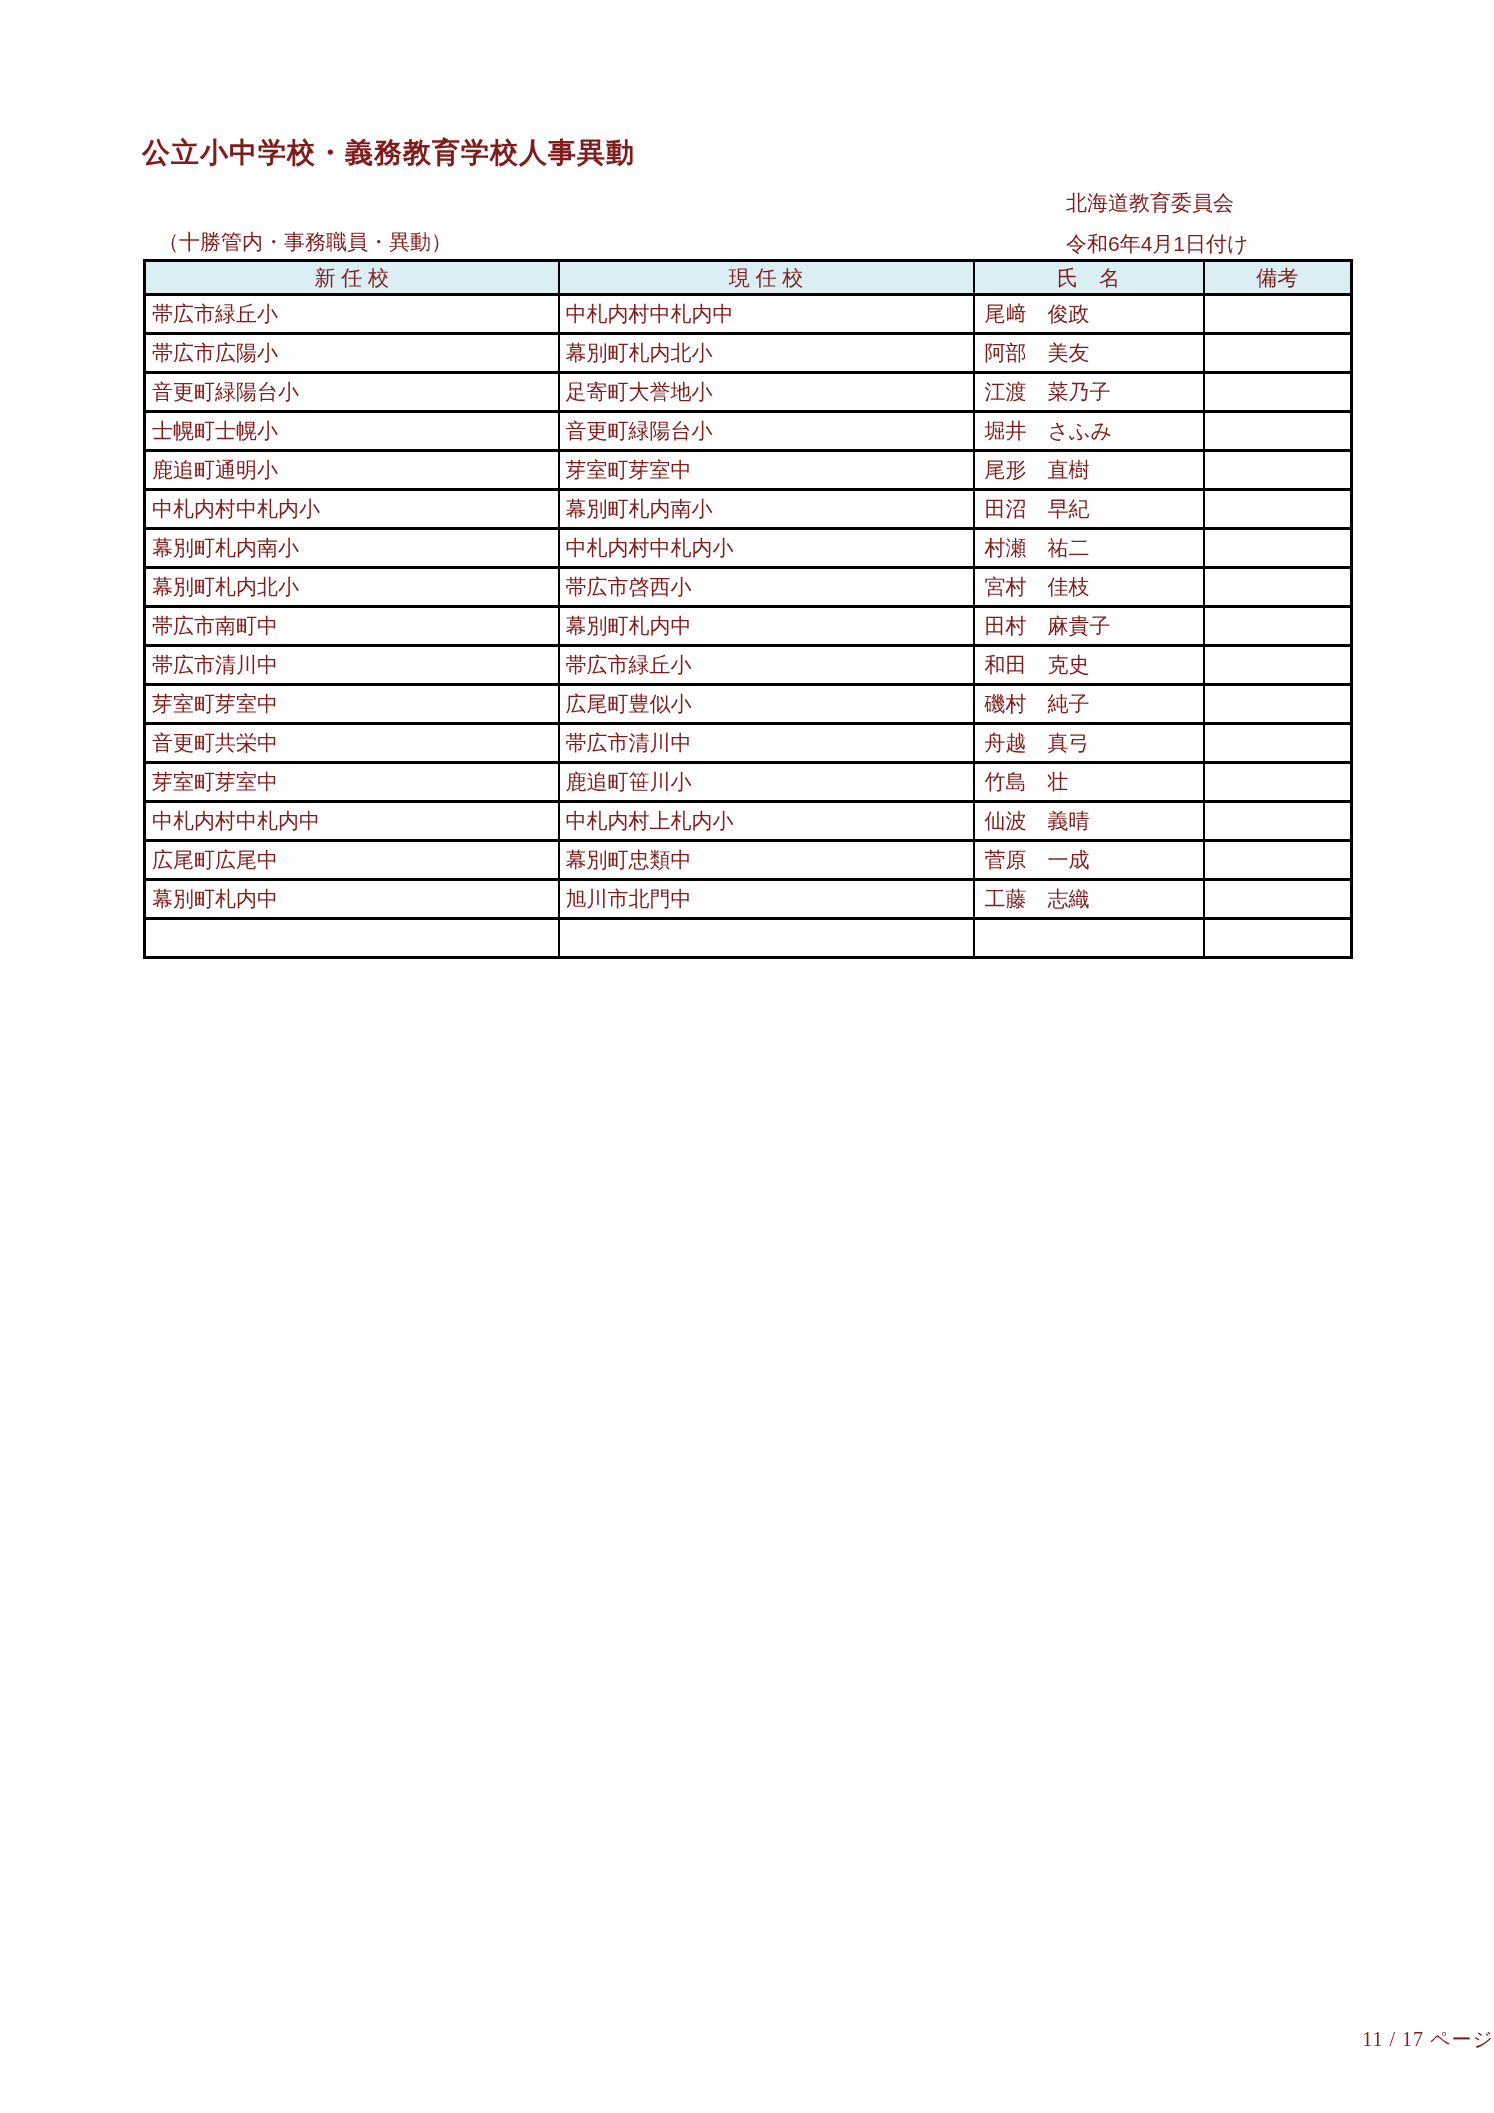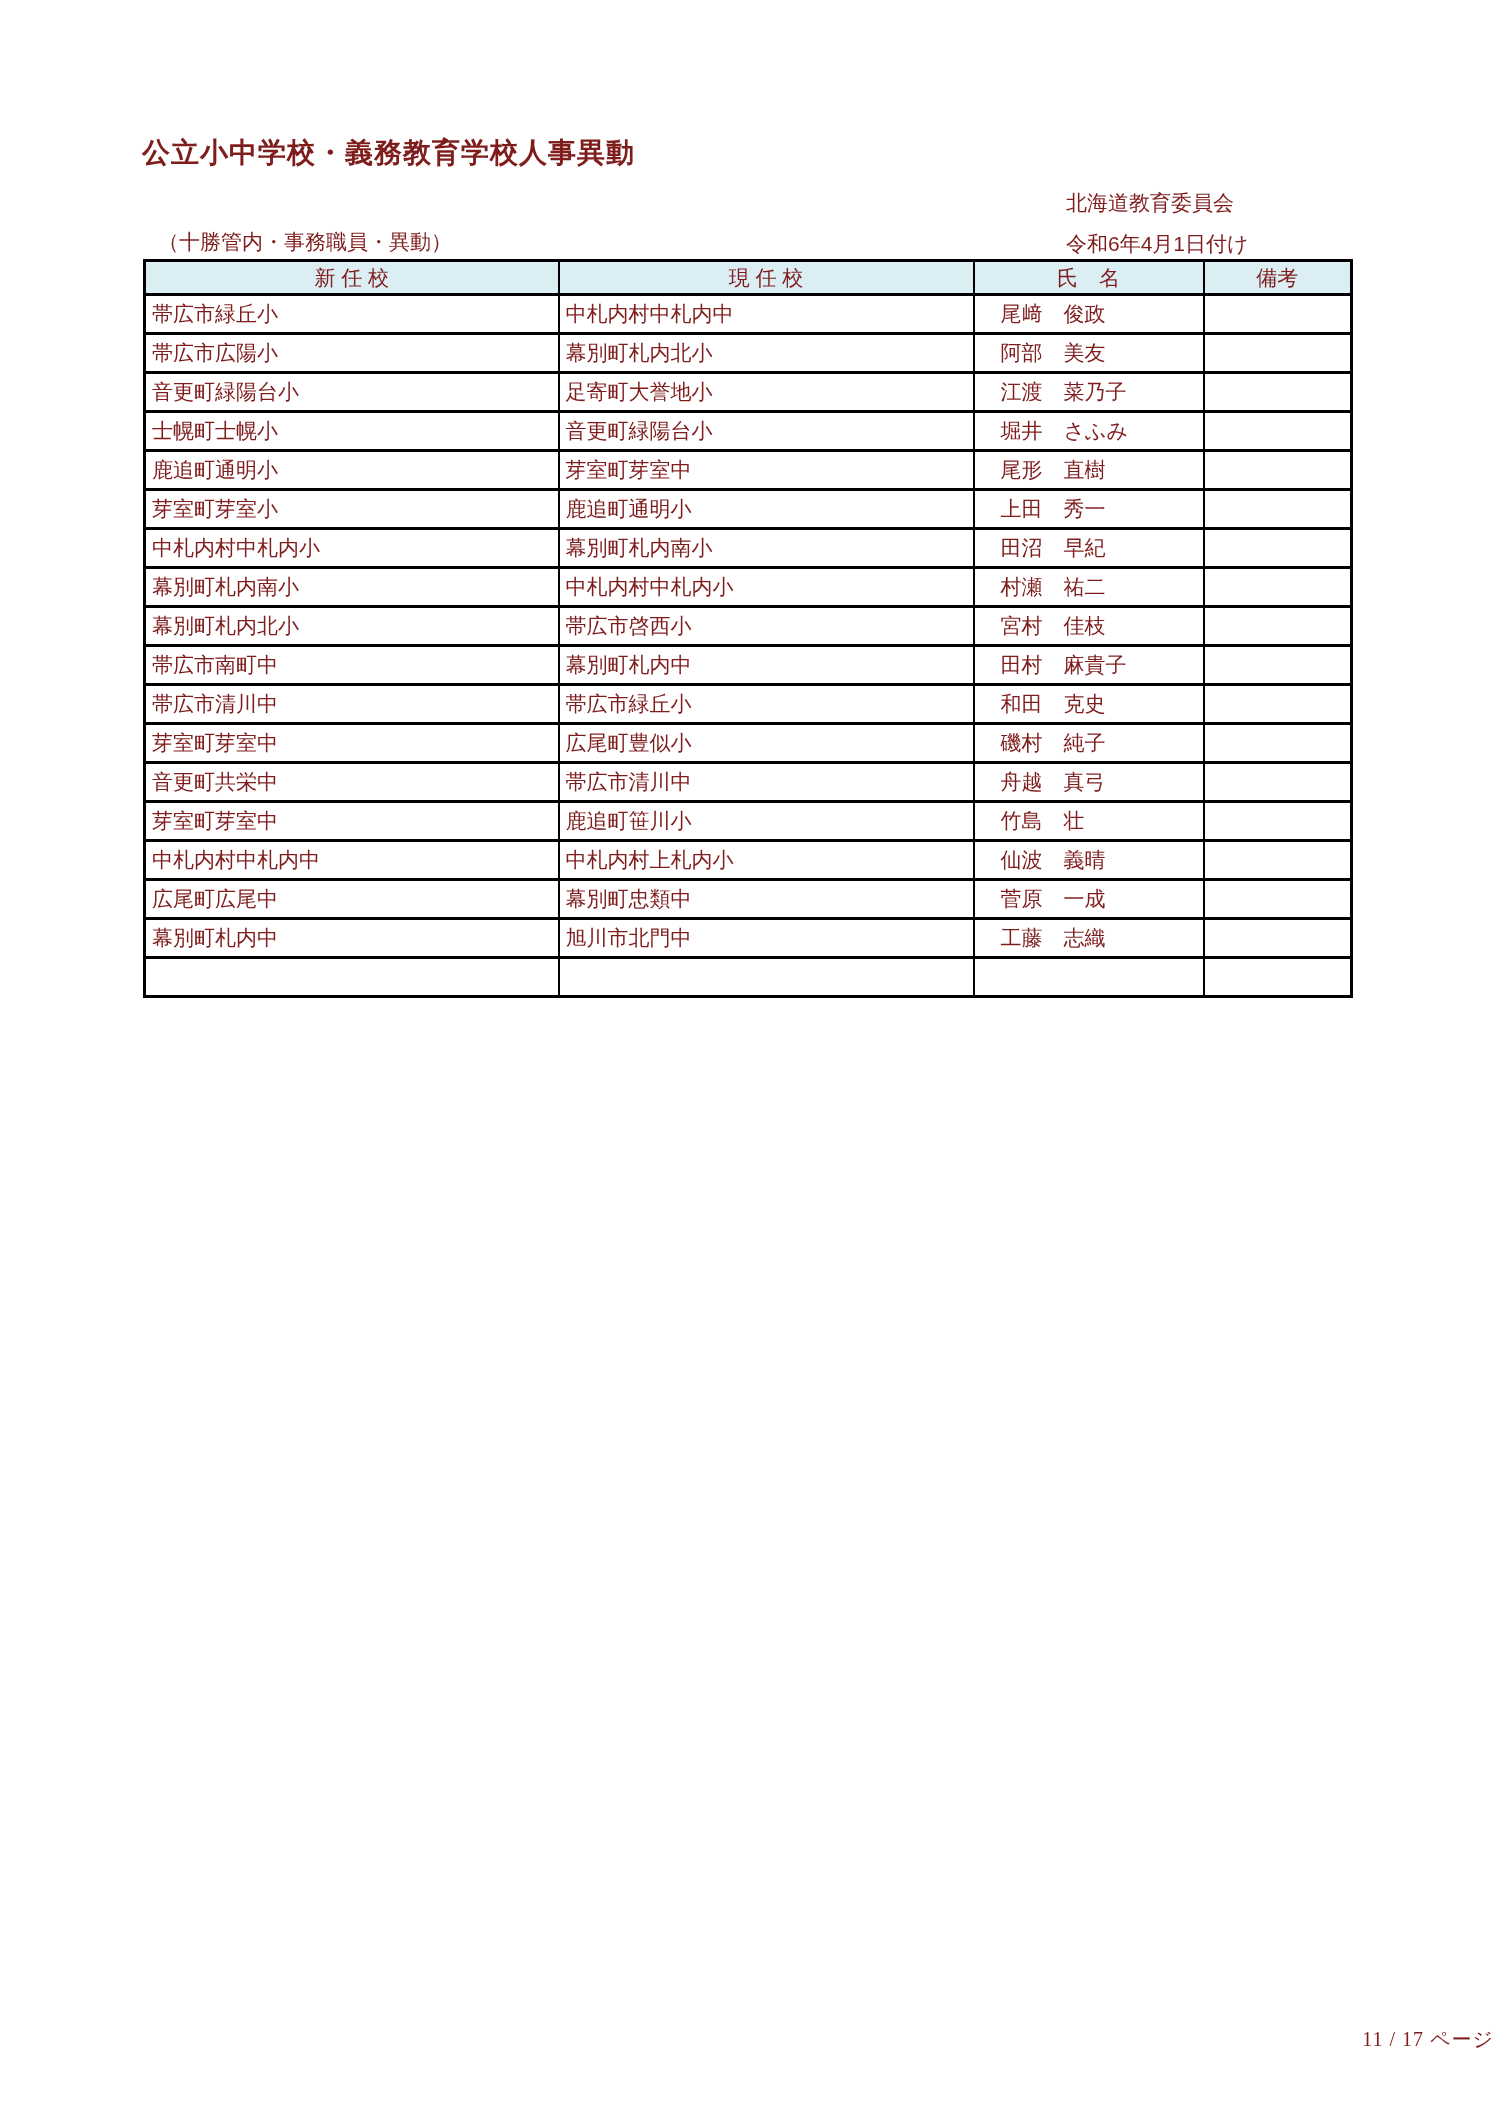--- a/index.html
+++ b/index.html
@@ -74,21 +74,21 @@
     vertical-align: middle;
     border-left: 2px solid #000;
     border-right: 2px solid #000;
     border-top: 3px solid #000;
     border-bottom: 3px solid #000;
     padding: 0 4px 0 6px;
     white-space: nowrap;
     overflow: hidden;
   }
   table.personnel td.col-name {
-    padding-left: 26px;
+    padding-left: 10px;
   }
   .page-footer {
     position: absolute;
     left: 0;
     top: 2026px;
     width: 100%;
     text-align: right;
     font-size: 20px;
     letter-spacing: 1px;
     font-family: Liberation Serif, serif;
@@ -148,26 +148,20 @@
         <td class="col-name">堀井　さふみ</td>
         <td class="col-remarks"></td>
       </tr>
         <tr>
         <td class="col-new">鹿追町通明小</td>
         <td class="col-current">芽室町芽室中</td>
         <td class="col-name">尾形　直樹</td>
         <td class="col-remarks"></td>
       </tr>
         <tr>
-        <td class="col-new">芽室町芽室小</td>
-        <td class="col-current">鹿追町通明小</td>
-        <td class="col-name">上田　秀一</td>
-        <td class="col-remarks"></td>
-      </tr>
-        <tr>
         <td class="col-new">中札内村中札内小</td>
         <td class="col-current">幕別町札内南小</td>
         <td class="col-name">田沼　早紀</td>
         <td class="col-remarks"></td>
       </tr>
         <tr>
         <td class="col-new">幕別町札内南小</td>
         <td class="col-current">中札内村中札内小</td>
         <td class="col-name">村瀬　祐二</td>
         <td class="col-remarks"></td>

